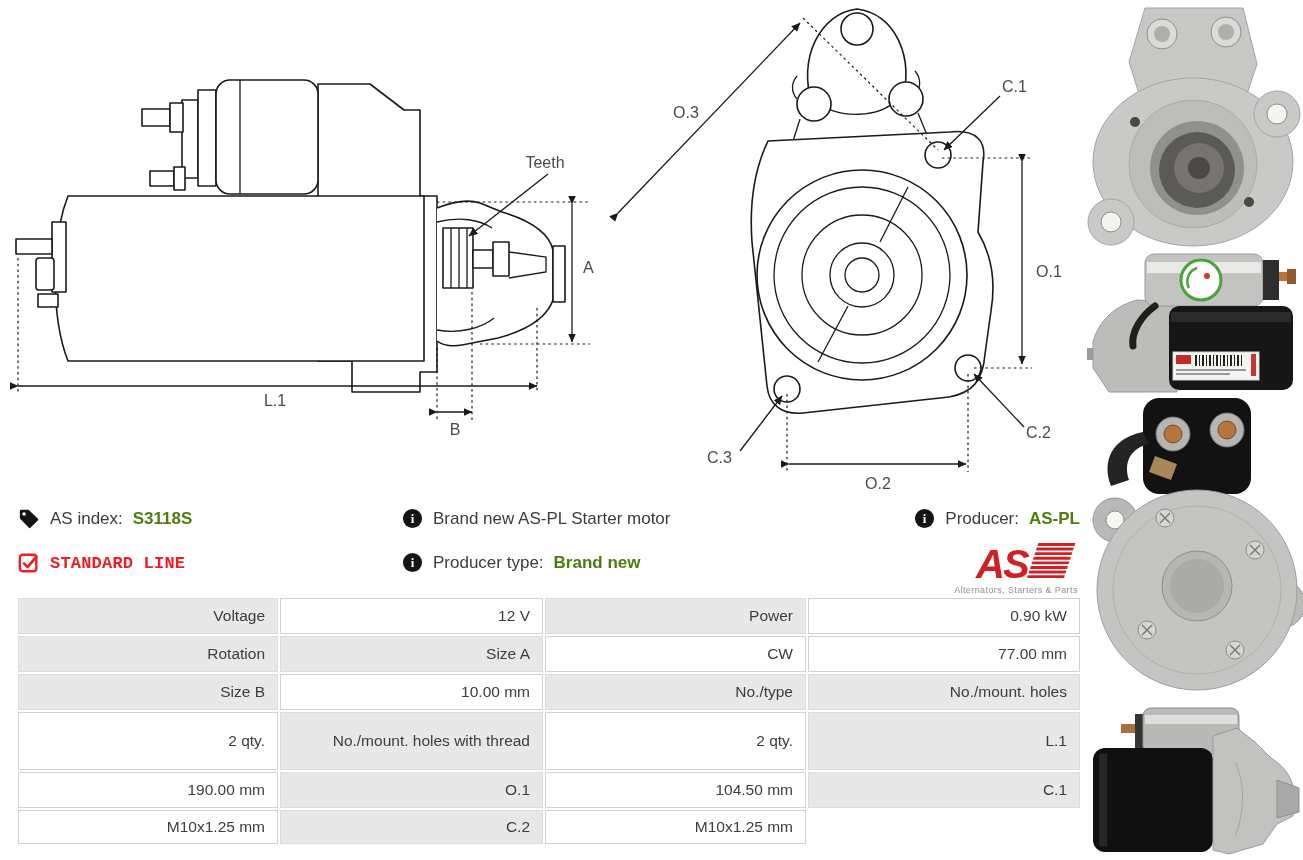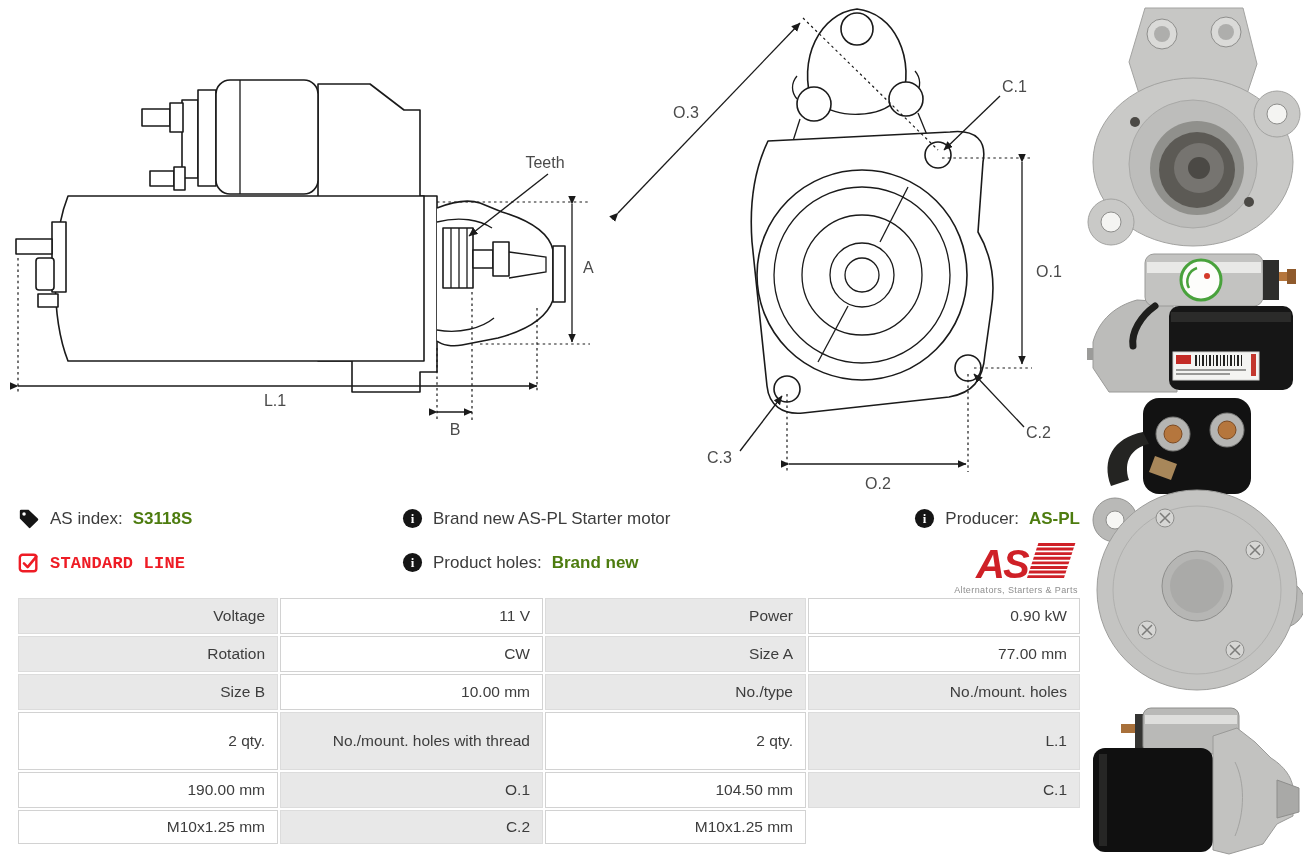--- a/index.html
+++ b/index.html
@@ -185,21 +185,21 @@
         <text x="11" y="16.2" text-anchor="middle" font-size="13.5" font-weight="bold" font-family="Liberation Serif, serif" fill="#ffffff">i</text>
       </svg>
       <span>Brand new AS-PL Starter motor</span>
     </div>
 
     <div class="info-item" style="left:384px; top:46px;">
       <svg class="icn" width="21" height="21" viewBox="0 0 22 22">
         <circle cx="11" cy="11" r="10" fill="#151515"></circle>
         <text x="11" y="16.2" text-anchor="middle" font-size="13.5" font-weight="bold" font-family="Liberation Serif, serif" fill="#ffffff">i</text>
       </svg>
-      <span>Product holes:</span>
+      <span>Producer type:</span>
       <span class="val">Brand new</span>
     </div>
 
     <div class="info-item producer-item">
       <svg class="icn" width="21" height="21" viewBox="0 0 22 22">
         <circle cx="11" cy="11" r="10" fill="#151515"></circle>
         <text x="11" y="16.2" text-anchor="middle" font-size="13.5" font-weight="bold" font-family="Liberation Serif, serif" fill="#ffffff">i</text>
       </svg>
       <span>Producer:</span>
       <span class="val">AS-PL</span>
@@ -218,27 +218,27 @@
           <rect x="94" y="32.6" width="37" height="2.9" fill="#cf2027"></rect>
           <rect x="94" y="37.2" width="37" height="2.9" fill="#cf2027"></rect>
         </g>
         <text x="70" y="55" text-anchor="middle" font-size="9" letter-spacing="0.4" font-family="Liberation Sans, sans-serif" fill="#8e8e8e">Alternators, Starters &amp; Parts</text>
       </svg>
     </div>
   </div>
 
   <div class="spec-table">
     <div class="cell label">Voltage</div>
-    <div class="cell value">11 V</div>
+    <div class="cell value">12 V</div>
     <div class="cell label">Power</div>
     <div class="cell value">0.90 kW</div>
 
     <div class="cell label">Rotation</div>
+    <div class="cell label">Size A</div>
     <div class="cell value">CW</div>
-    <div class="cell label">Size A</div>
     <div class="cell value">77.00 mm</div>
 
     <div class="cell label">Size B</div>
     <div class="cell value">10.00 mm</div>
     <div class="cell label">No./type</div>
 
     <div class="cell label">No./mount. holes</div>
     <div class="cell value">2 qty.</div>
     <div class="cell label">No./mount. holes with thread</div>
     <div class="cell value">2 qty.</div>

